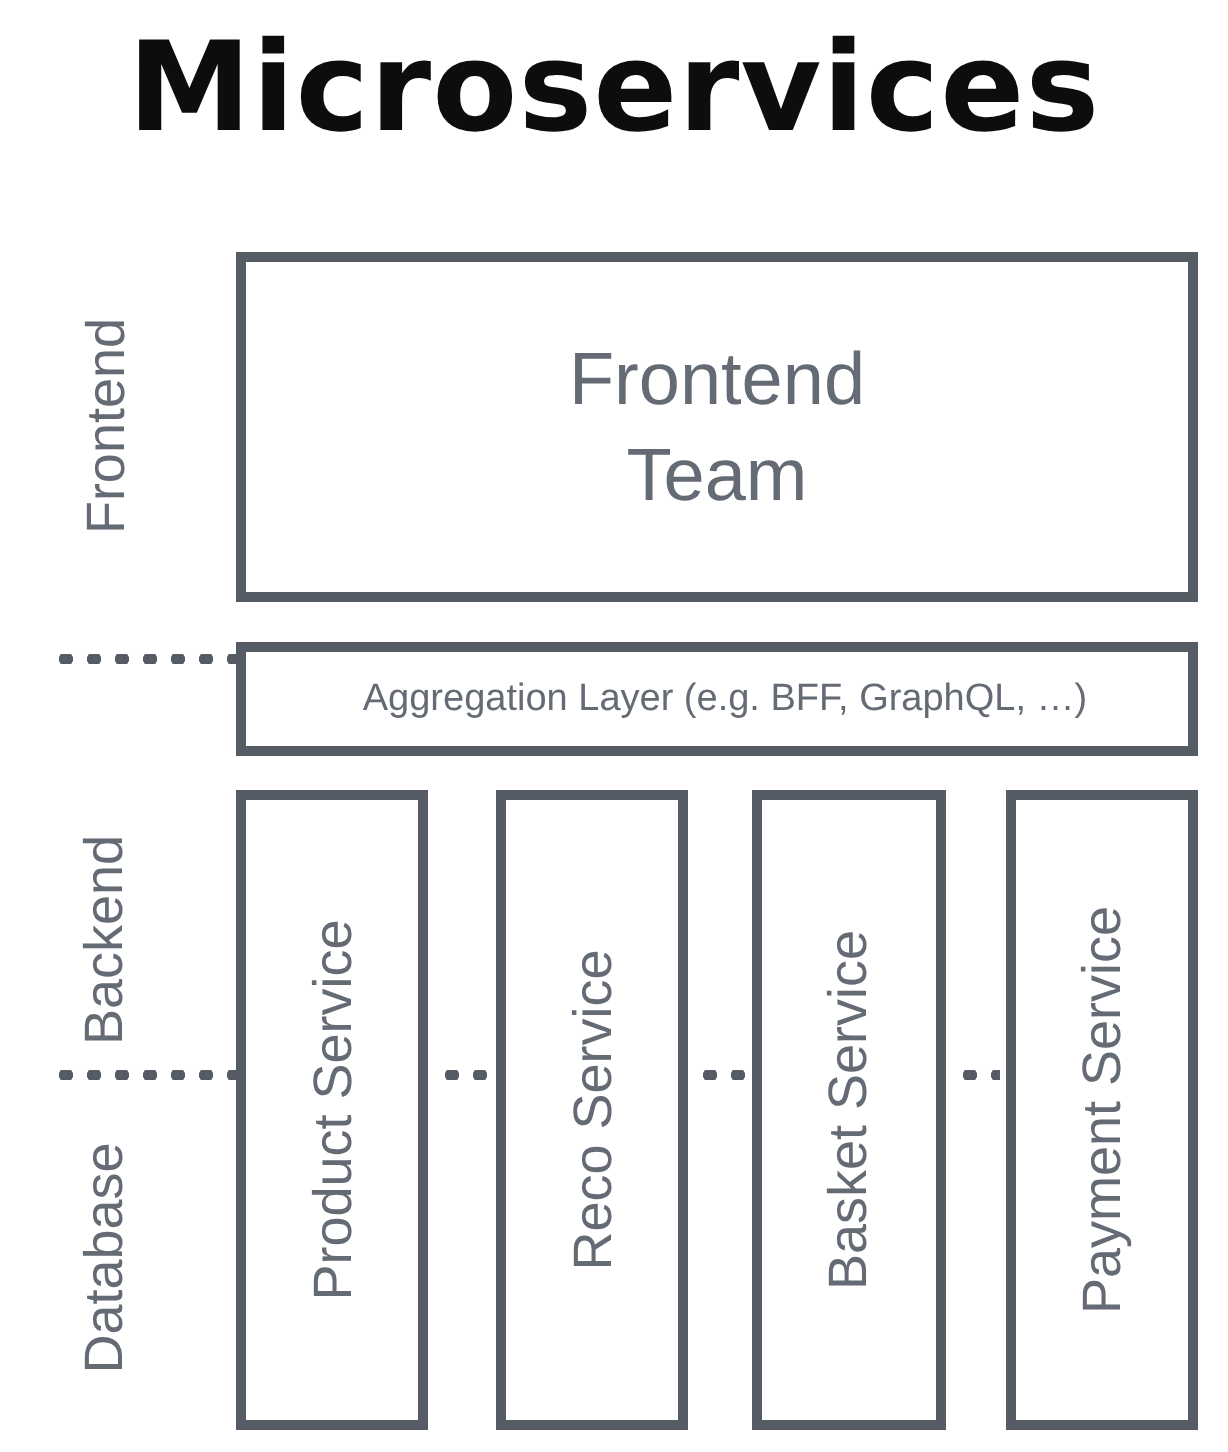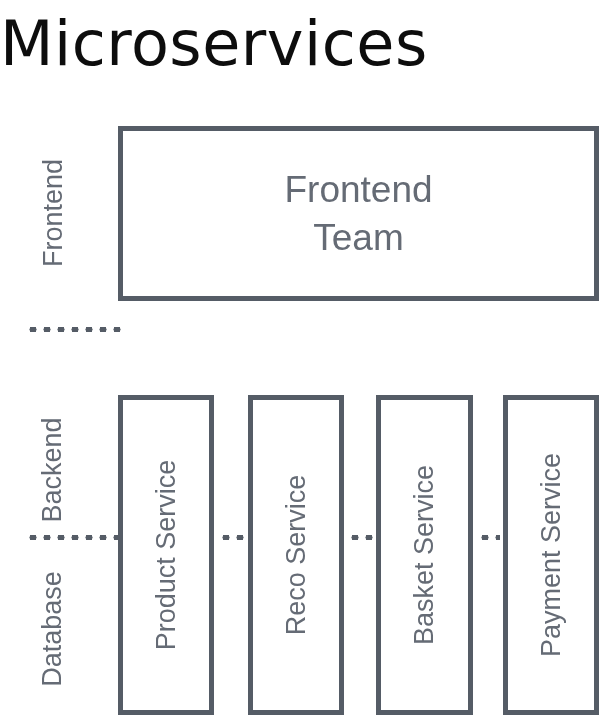--- a/index.html
+++ b/index.html
@@ -17,23 +17,23 @@
     background: #ffffff;
     overflow: hidden;
   }
 
   
   #diagram-title {
     position: absolute;
     left: 0;
     top: 8px;
     width: 614px;
-    text-align: left;
+    text-align: center;
     font-family: "DejaVu Sans", sans-serif;
-    font-weight: 400;
+    font-weight: 700;
     font-size: 62px;
     line-height: 72px;
     letter-spacing: 0.5px;
     color: #0d0d0d;
     white-space: nowrap;
   }
 
   
   .box {
     position: absolute;
@@ -166,20 +166,23 @@
 
   <div class="dotted-divider" id="divider-frontend-backend"></div>
 
   <div class="dotted-divider" id="divider-backend-database"></div>
 
   <div class="box" id="frontend-team-box">
     <div id="frontend-team-label">Frontend
 Team</div>
   </div>
 
+  <div class="box" id="aggregation-box">
+    <div id="aggregation-label">Aggregation Layer (e.g. BFF, GraphQL, …)</div>
+  </div>
 
   <div class="box service-box" style="left:118px; width:96px;">
     <div class="service-label">Product Service</div>
   </div>
 
   <div class="box service-box" style="left:248px; width:96px;">
     <div class="service-label">Reco Service</div>
   </div>
 
   <div class="box service-box" style="left:376px; width:97px;">

